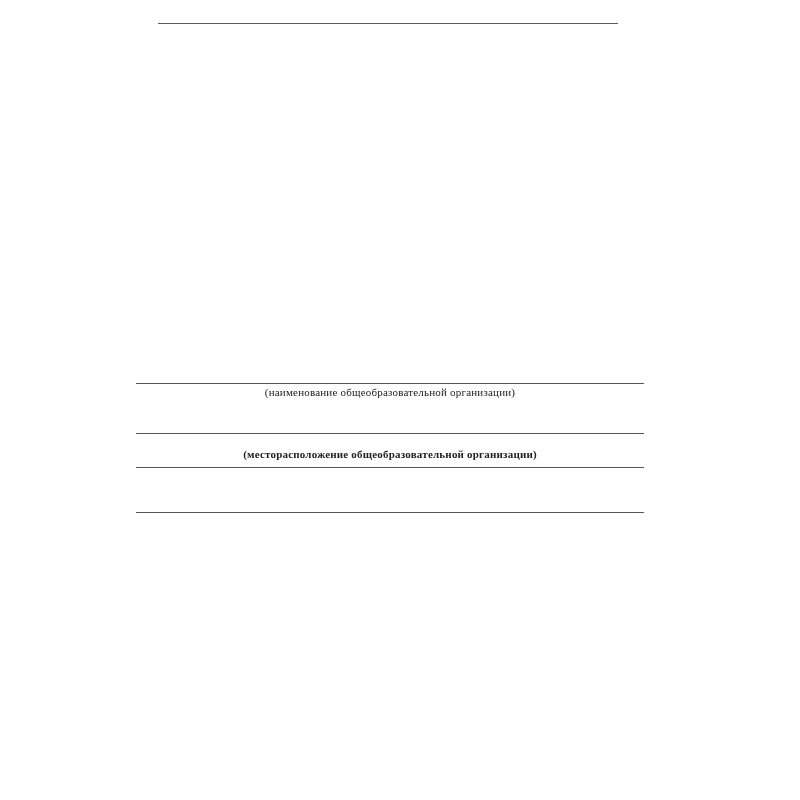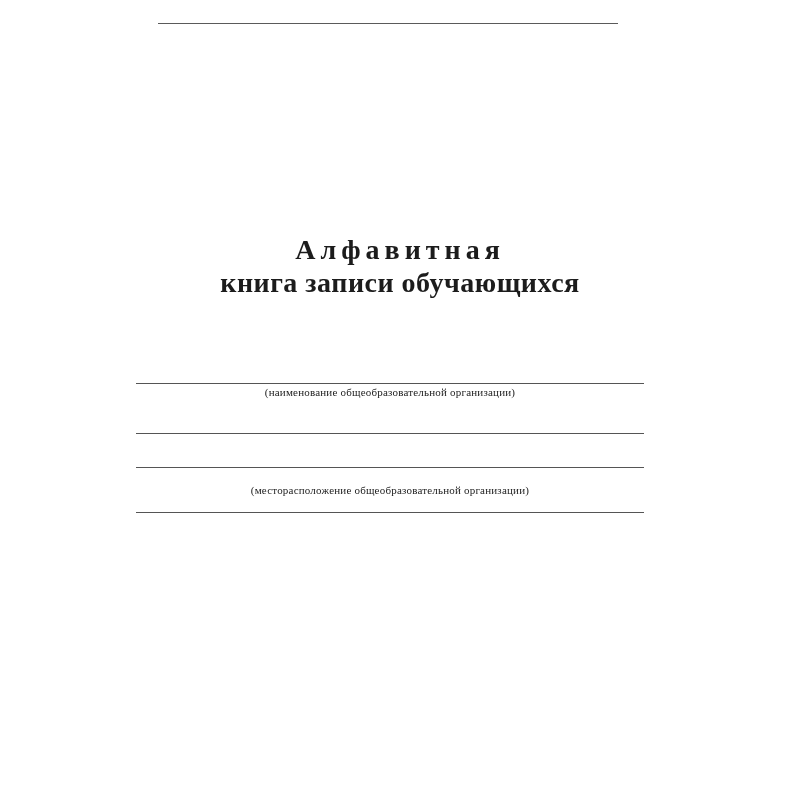--- a/index.html
+++ b/index.html
@@ -75,34 +75,30 @@
     position: absolute;
     left: 136px;
     width: 508px;
     text-align: center;
     font-size: 11px;
     letter-spacing: 0.2px;
     color: #222222;
     white-space: nowrap;
   }
   .caption-1 { top: 386px; text-align: center; }
-  .caption-2 { top: 484px; }
+  .caption-2 { top: 448px; font-weight: bold; }
 </style>
 </head>
 <body>
 
 <div class="page">
 
 
   <div class="header-rule"></div>
 
-  <div class="doc-title">
-    <div class="t1">Алфавитная</div>
-    <div class="t2">книга записи обучающихся</div>
-  </div>
 
   <div class="blank-line line-1"></div>
 
   <div class="field-caption caption-1">(наименование общеобразовательной организации)</div>
 
   <div class="blank-line line-2"></div>
 
   <div class="blank-line line-3"></div>
 
   <div class="field-caption caption-2">(месторасположение общеобразовательной организации)</div>

